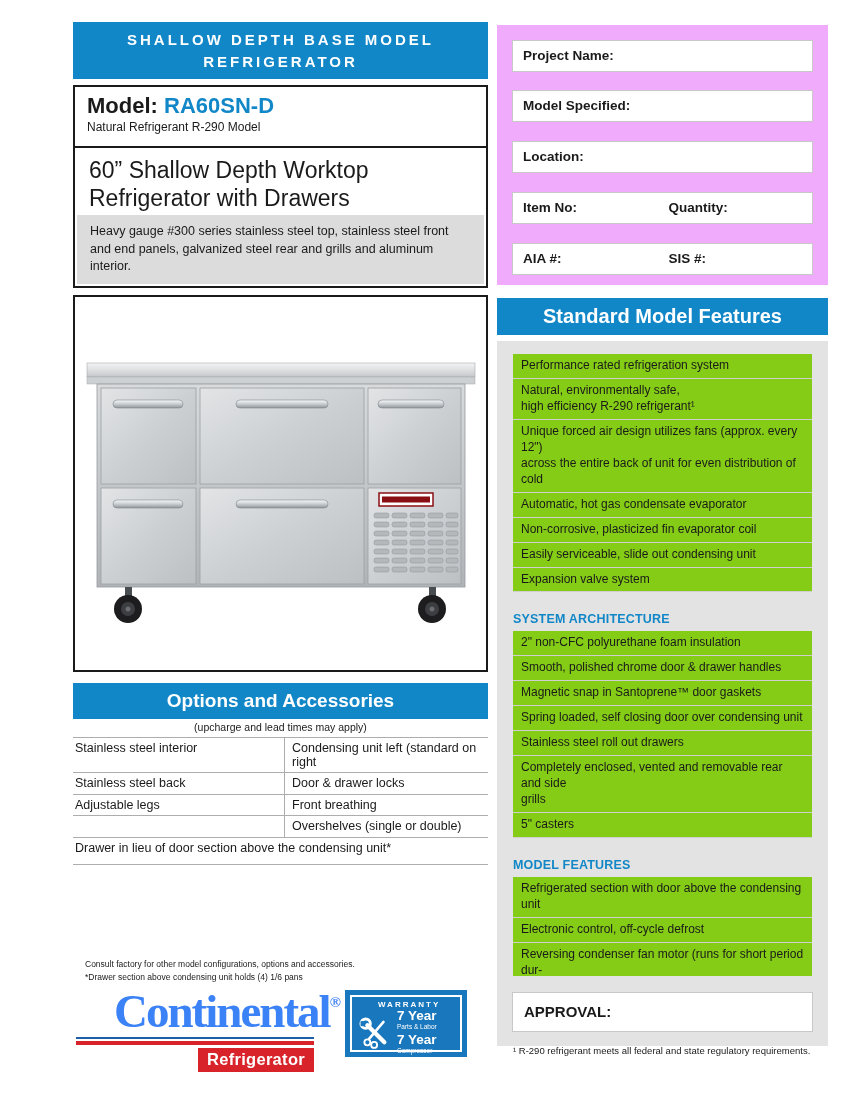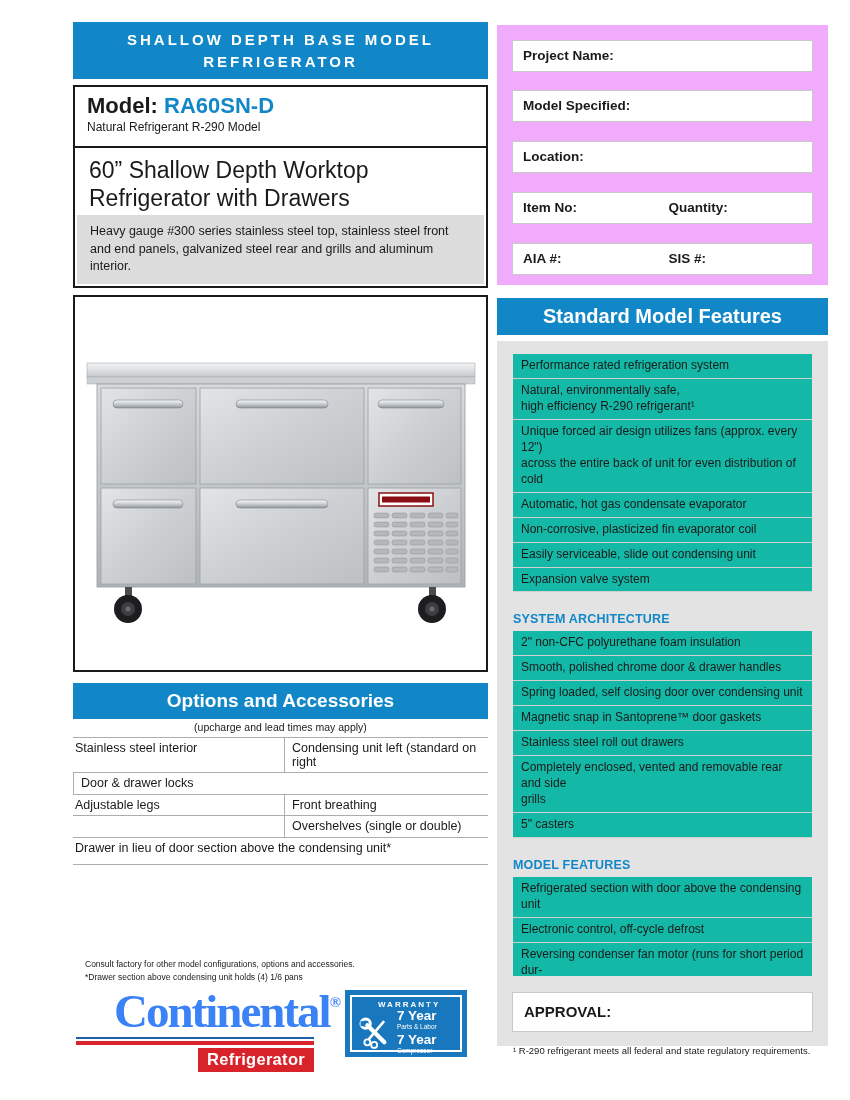--- a/index.html
+++ b/index.html
@@ -51,21 +51,21 @@
   .w-small{font-size:6.5px;margin:1px 0 3px;}
 
   
   .spec-panel{left:497px;top:25px;width:331px;height:260px;background:#f0abfc;}
   .spec-field{position:absolute;left:15px;right:15px;height:30px;background:#fff;border:1px solid #c8c8c8;font-size:13.5px;font-weight:bold;line-height:29px;padding-left:10px;}
   .spec-field .label2{position:absolute;left:52%;top:0;}
   .features-band{left:497px;top:298px;width:331px;height:37px;font-size:20px;line-height:37px;}
   .features-panel{left:497px;top:341px;width:331px;height:666px;background:#e3e3e3;padding:13px 16px;}
   .feat-heading{color:#1287c8;font-weight:bold;font-size:12.5px;letter-spacing:0.2px;margin:0 0 5px;}
   .feat-items{margin-bottom:20px;}
-  .feat-item{background:#14b8a6;border-bottom:1.5px solid #cfcfcf;padding:4px 8px;font-size:12px;line-height:1.33;white-space:pre-line;}
+  .feat-item{background:#84cc16;border-bottom:1.5px solid #cfcfcf;padding:4px 8px;font-size:12px;line-height:1.33;white-space:pre-line;}
   .feat-footnote{font-size:9.5px;margin-top:16px;}
   .note{font-size:9.5px;margin-top:14px;line-height:1.45;white-space:pre-line;}
   .approval-panel{left:497px;top:976px;width:331px;height:70px;background:#e3e3e3;}
   .approval-field{position:absolute;left:15px;right:15px;top:16px;height:38px;background:#fff;border:1px solid #c8c8c8;font-size:15px;font-weight:bold;line-height:37px;padding-left:11px;}
 </style>
 </head>
 <body>
 
 <div class="abs band header-band">
   <div>SHALLOW DEPTH BASE MODEL</div>
@@ -212,20 +212,21 @@
 
 <div class="abs band options-band">Options and Accessories</div>
 <div class="abs options-sub">(upcharge and lead times may apply)</div>
 <div class="abs options-table">
   <div id="options-rows">
       <div class="opt-row">
         <div class="opt-cell left">Stainless steel interior</div>
         <div class="opt-cell right">Condensing unit left (standard on right</div>
       </div>
       <div class="opt-row">
+        <div class="opt-cell left">Stainless steel back</div>
         <div class="opt-cell right">Door &amp; drawer locks</div>
       </div>
       <div class="opt-row">
         <div class="opt-cell left">Adjustable legs</div>
         <div class="opt-cell right">Front breathing</div>
       </div>
       <div class="opt-row">
         <div class="opt-cell left"></div>
         <div class="opt-cell right">Overshelves (single or double)</div>
       </div>
@@ -303,22 +304,22 @@
 across the entire back of unit for even distribution of cold</div>
         <div class="feat-item">Automatic, hot gas condensate evaporator</div>
         <div class="feat-item">Non-corrosive, plasticized fin evaporator coil</div>
         <div class="feat-item">Easily serviceable, slide out condensing unit</div>
         <div class="feat-item">Expansion valve system</div>
       </div>
       <div class="feat-heading">SYSTEM ARCHITECTURE</div>
       <div class="feat-items">
         <div class="feat-item">2" non-CFC polyurethane foam insulation</div>
         <div class="feat-item">Smooth, polished chrome door &amp; drawer handles</div>
+        <div class="feat-item">Magnetic snap in Santoprene™ door gaskets</div>
         <div class="feat-item">Spring loaded, self closing door over condensing unit</div>
-        <div class="feat-item">Magnetic snap in Santoprene™ door gaskets</div>
         <div class="feat-item">Stainless steel roll out drawers</div>
         <div class="feat-item">Completely enclosed, vented and removable rear and side
 grills</div>
         <div class="feat-item">5" casters</div>
       </div>
       <div class="feat-heading">MODEL FEATURES</div>
       <div class="feat-items">
         <div class="feat-item">Refrigerated section with door above the condensing unit</div>
         <div class="feat-item">Electronic control, off-cycle defrost</div>
         <div class="feat-item">Reversing condenser fan motor (runs for short period dur-

